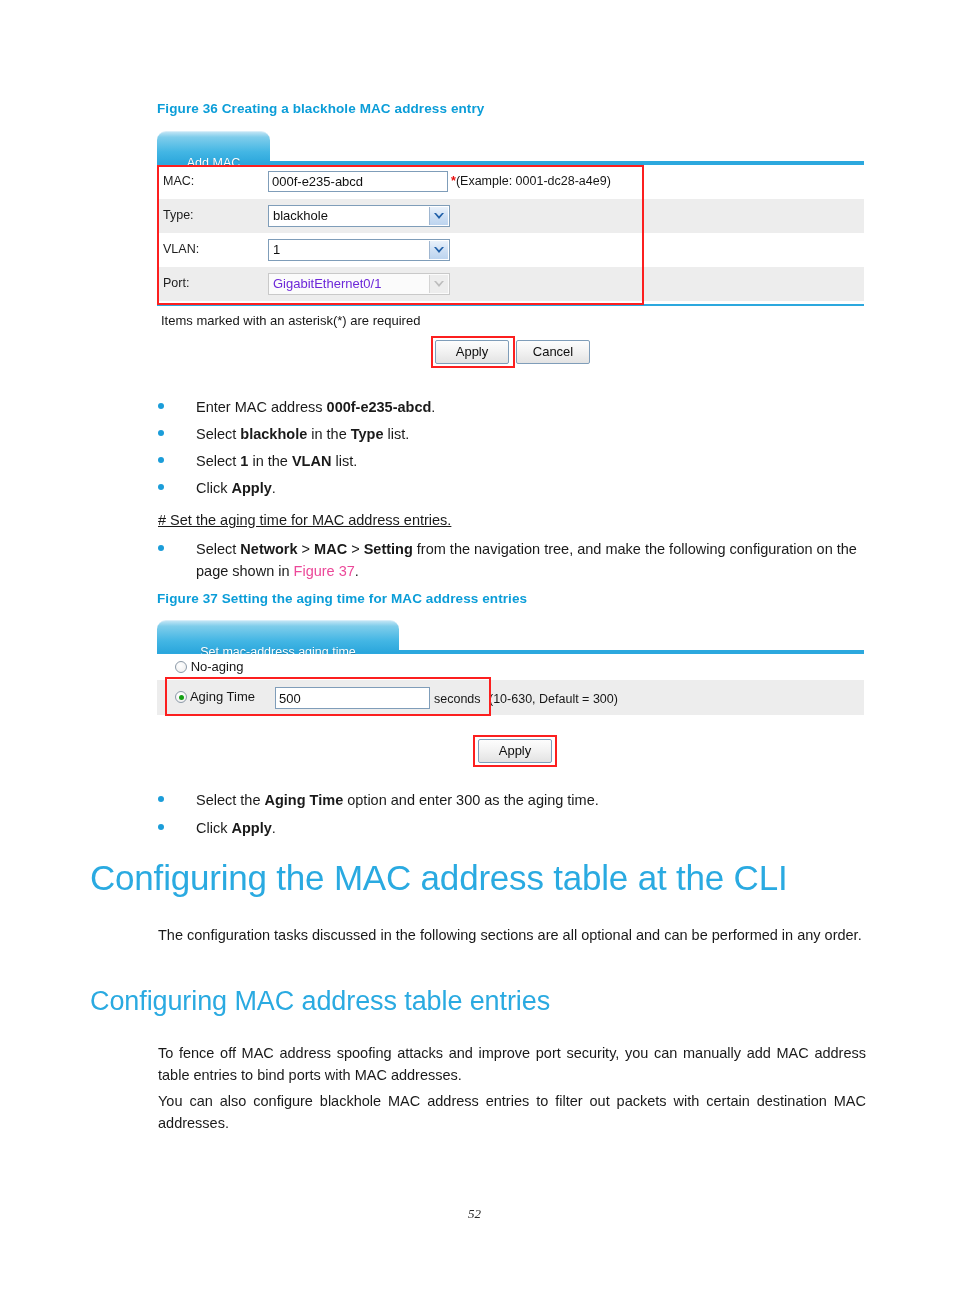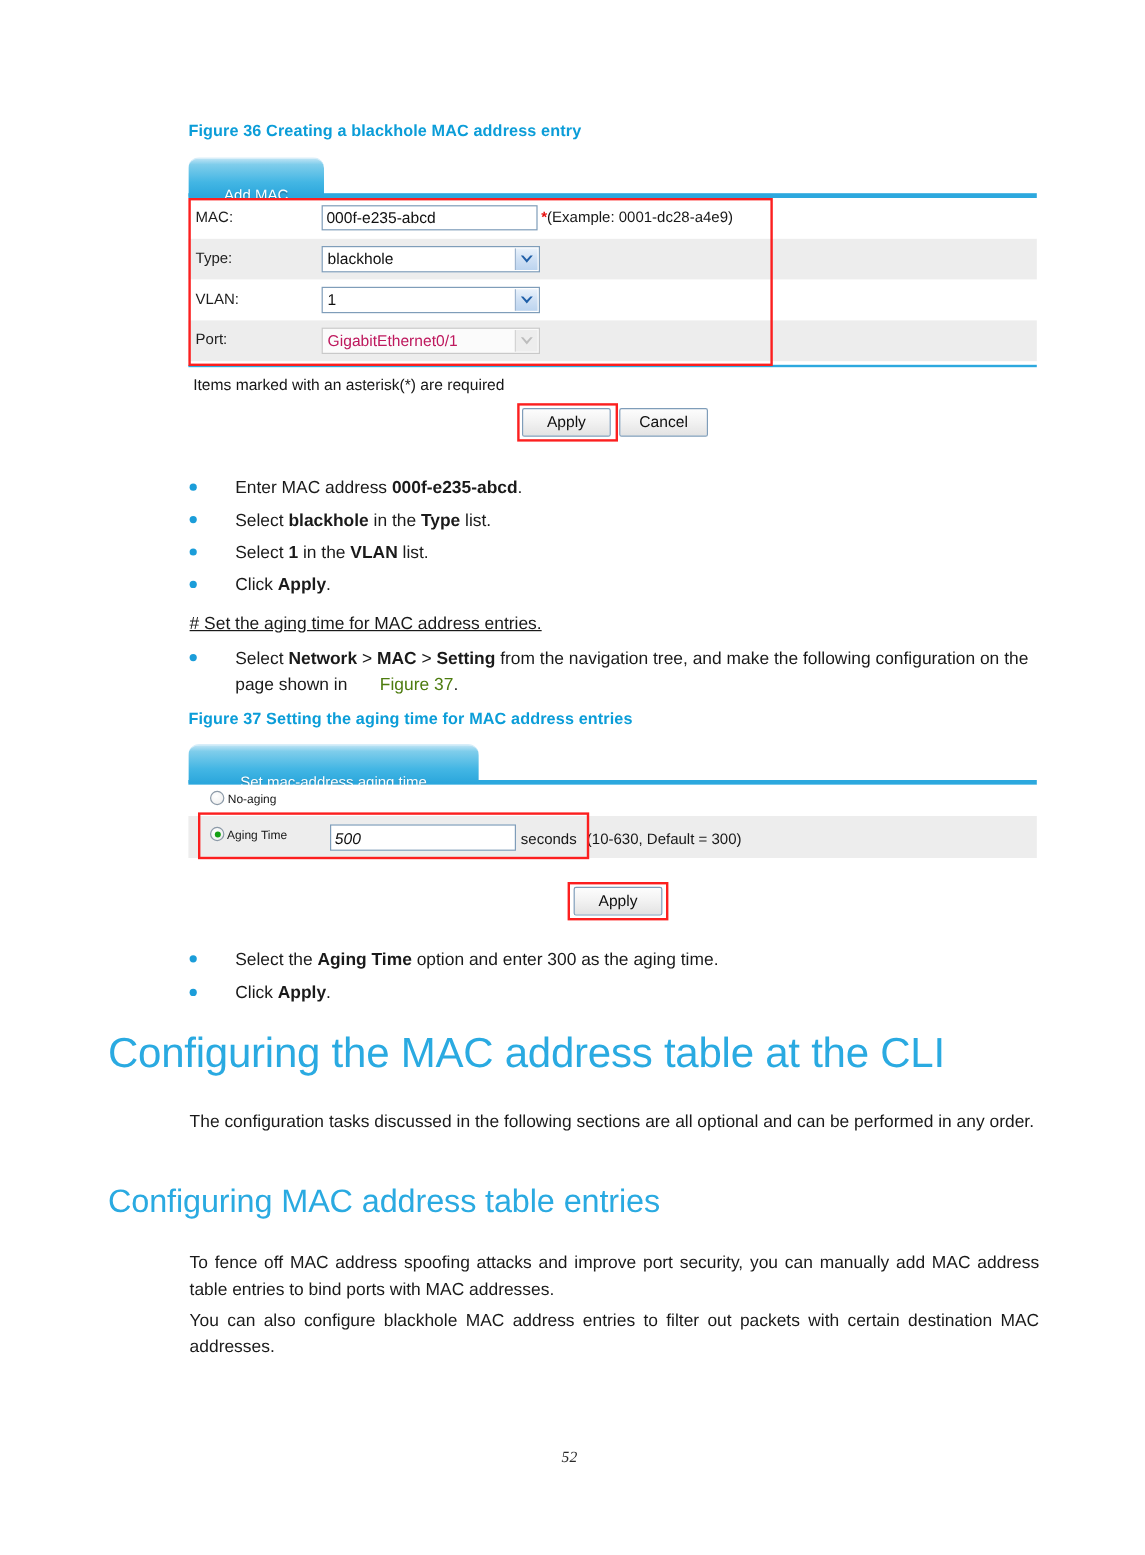--- a/index.html
+++ b/index.html
@@ -97,21 +97,21 @@
   }
   .ui-select .sel-btn {
     position: absolute;
     right: 1px; top: 1px; bottom: 1px;
     width: 18px;
     background: linear-gradient(to bottom, #eaf2fb 0%, #cfe0f4 50%, #bcd4ef 100%);
     border-left: 1px solid #9fb6d0;
   }
   .ui-select .sel-btn svg { position:absolute; left:3px; top:5px; }
   .ui-select.disabled { border: 1px solid #c9c9c9; background:#fbfbfb; }
-  .ui-select.disabled .sel-text { color: #be185d; }
+  .ui-select.disabled .sel-text { color: #6d28d9; }
   .ui-select.disabled .sel-btn {
     background: #ededed;
     border-left: 1px solid #d4d4d4;
   }
   .ui-note {
     position: absolute;
     font-size: 12.5px;
     color: #161616;
     white-space: nowrap;
   }
@@ -131,21 +131,21 @@
 
   .redbox {
     position: absolute;
     border: 2px solid #fc1f1f;
     box-sizing: border-box;
     pointer-events: none;
   }
 
   .ui-radio-row {
     position: absolute;
-    font-size: 10px;
+    font-size: 13px;
     color: #161616;
   }
   .radio {
     display: inline-block;
     width: 12px; height: 12px;
     border-radius: 50%;
     border: 1px solid #8c9aa8;
     background: radial-gradient(circle at 40% 35%, #ffffff 0%, #f2f2f2 70%, #e2e2e2 100%);
     vertical-align: -2px;
     position: relative;
@@ -169,21 +169,21 @@
   }
   .bullet-item .dot {
     position: absolute;
     left: 0; top: 7px;
     width: 6px; height: 6px;
     border-radius: 50%;
     background: #1b9dd9;
   }
   .bullet-item .txt { display: block; margin-left: 38px; }
   .bullet-item b { font-weight: bold; }
-  .lnk { color: #4d7c0f; margin-left: 23px; }
+  .lnk { color: #ec4899; }
 
   .para {
     position: absolute;
     font-size: 14.5px;
     line-height: 22px;
     color: #1a1a1a;
   }
   .para.just { text-align: justify; }
 
   h1.sec {
@@ -322,21 +322,21 @@
         <span class="radio"></span>
         <span>No-aging</span>
       </span>
     </div>
 
     <div class="ui-row alt" style="height:35px;">
       <span class="ui-radio-row" style="left:18px; top:9px;">
         <span class="radio on"></span>
         <span>Aging Time</span>
       </span>
-      <input class="ui-input" type="text" style="left: 118px; top: 7px; width: 155px; height: 22px; line-height: 20px; font-style: italic;" value="500">
+      <input class="ui-input" type="text" style="left: 118px; top: 7px; width: 155px; height: 22px; line-height: 20px;" value="500">
       <span class="ui-note" style="left:277px; top:12px;">seconds</span>
       <span class="ui-note" style="left:332px; top:12px;">(10-630, Default = 300)</span>
     </div>
 
     <div class="ui-btn" style="left:321px; top:119px; width:74px; height:24px; line-height:22px;">Apply</div>
 
     <div class="redbox" style="left:8px; top:57px; width:326px; height:39px;"></div>
     <div class="redbox" style="left:316px; top:115px; width:84px; height:32px;"></div>
   </div>
 

